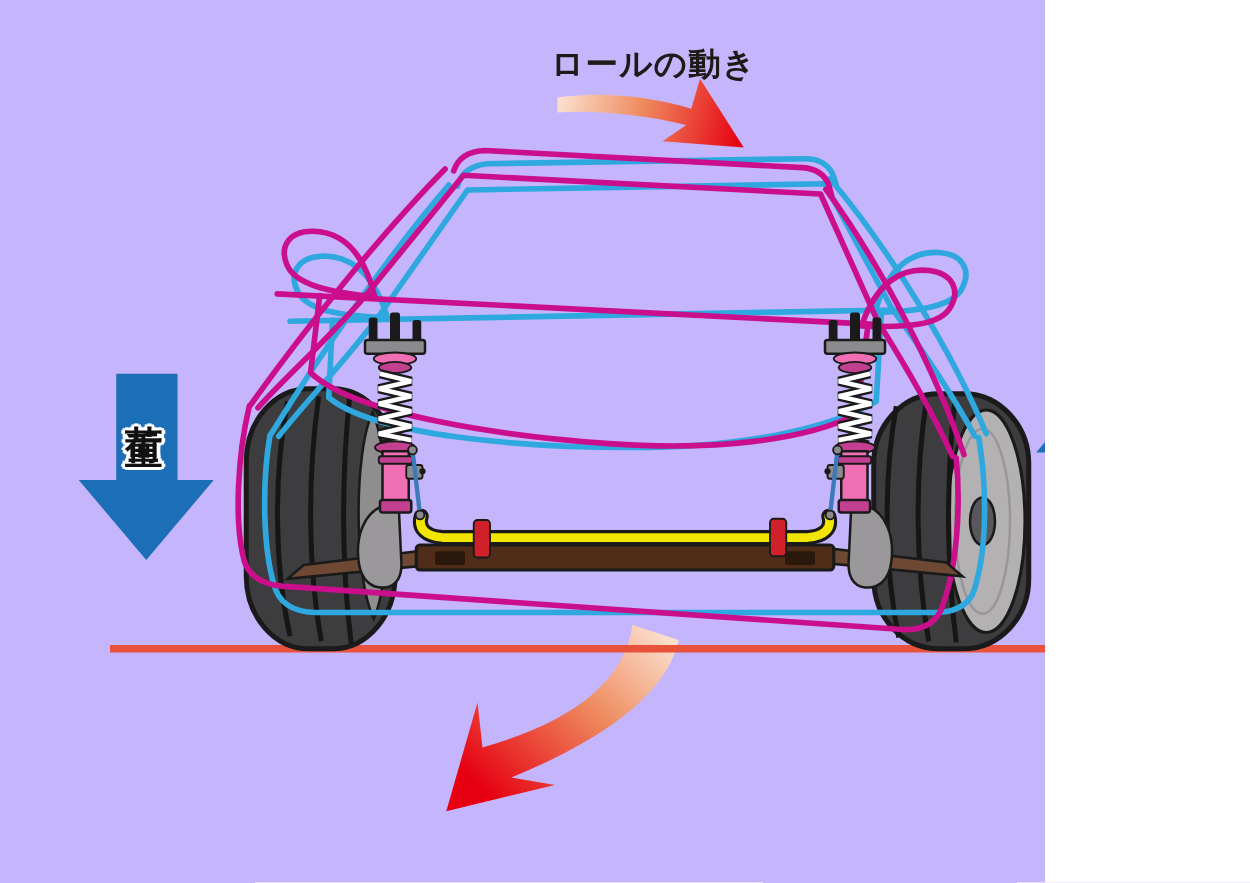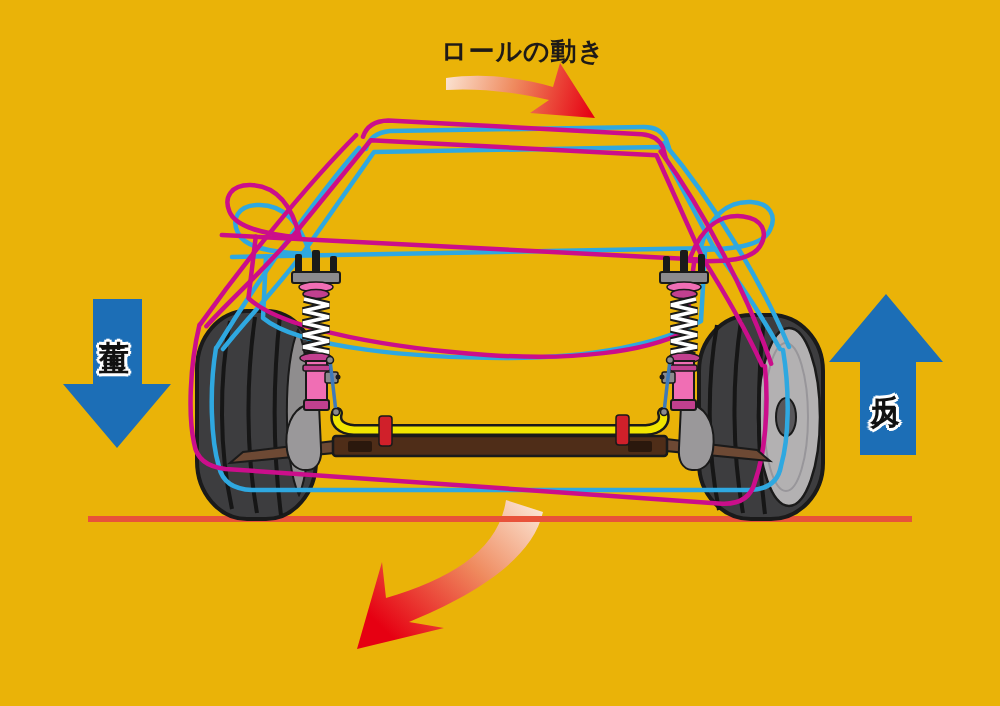--- a/index.html
+++ b/index.html
@@ -1,17 +1,17 @@
 <!DOCTYPE html>
 <html style="--force-arrow: #1c6eb6; --roll-strong: #e60012; --roll-mid: #ef8a5e; --roll-fade: #fbe3d2; --body-level: #2fa8e0; --body-rolled: #cb0e8b; --ground: #e8523a; --tire: #3d3d3f; --tire-line: #1a1a1a; --tire-inner: #8f8d8e; --rim: #b3b1b2; --hub: #59575a; --spring: #ffffff; --shock: #f06eb4; --shock-dark: #c2408f; --mount: #8b8a8d; --stabilizer: #f2e500; --bracket: #d0202a; --crossmember: #4f2d18; --crossmember-dark: #2b180d; --arm: #6d4934; --endlink: #3f7ab8; --text: #1f1a17;"><head>
 <meta charset="utf-8">
 <style>
   html,body{margin:0;padding:0;background:#ffffff;}
   .canvas{
-    position:relative;width:1000px;height:706px;background:#eab308;
+    position:relative;width:836px;height:706px;background:#c4b5fd;
     overflow:hidden;font-family:"Liberation Sans",sans-serif;
   }
   .diagram-svg{position:absolute;left:0;top:0;}
   .title{
     position:absolute;left:393px;top:34px;width:260px;text-align:center;
     font-size:26px;font-weight:bold;color:#1f1a17;letter-spacing:1px;
     white-space:nowrap;
   }
   .v-label{
     position:absolute;writing-mode:vertical-rl;text-orientation:upright;

